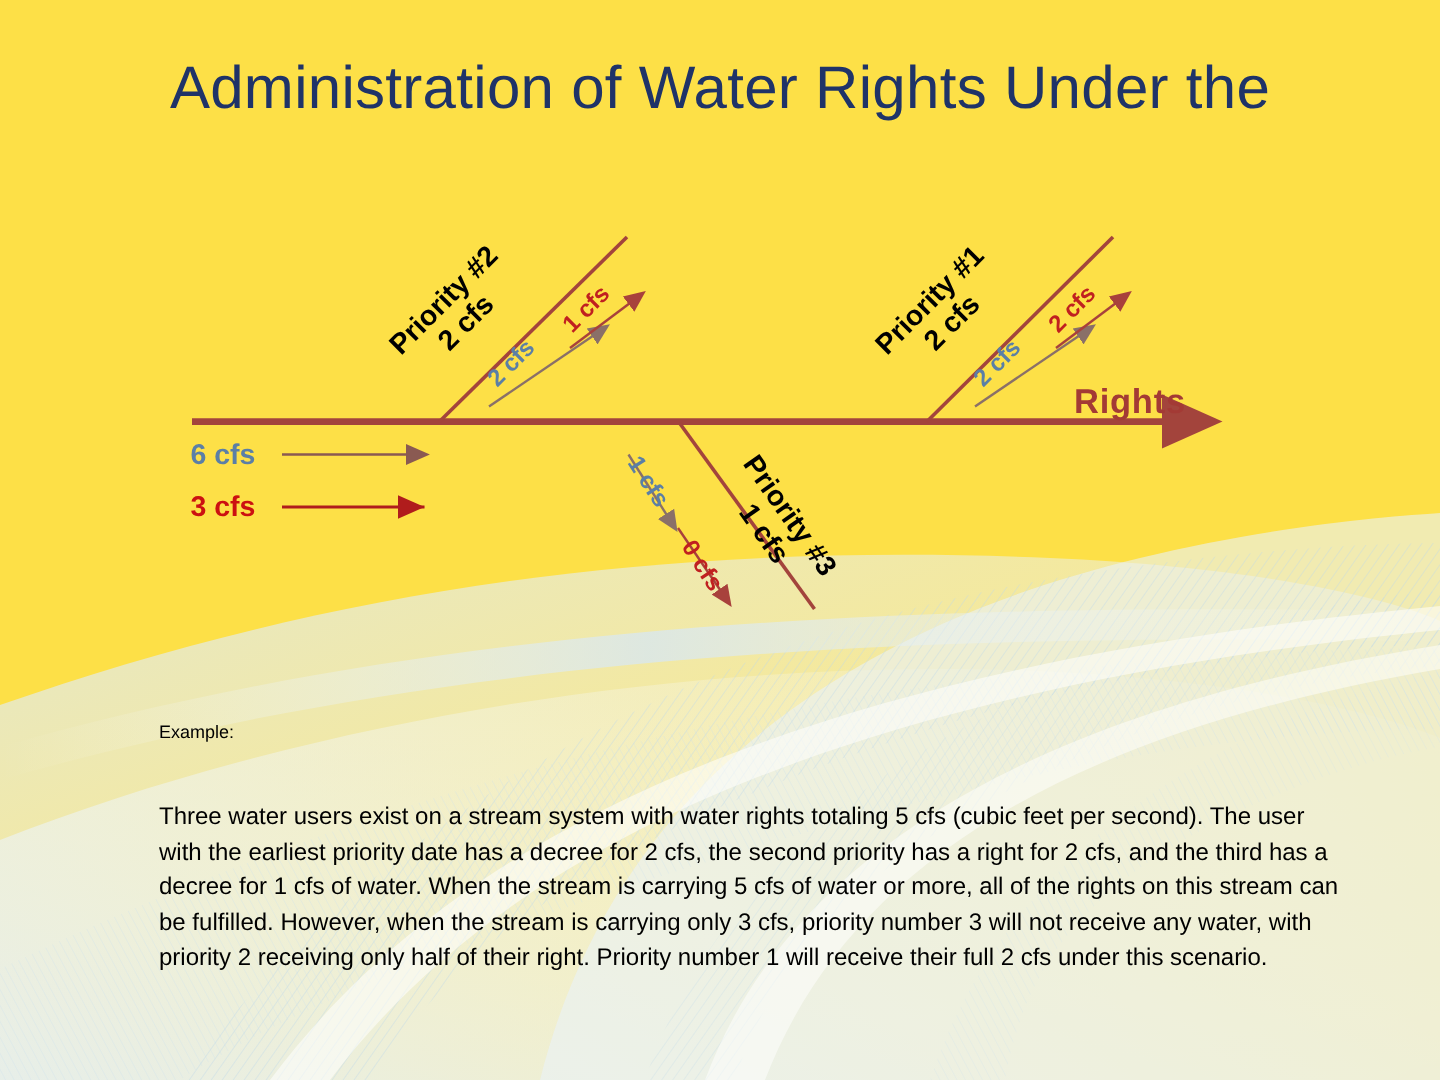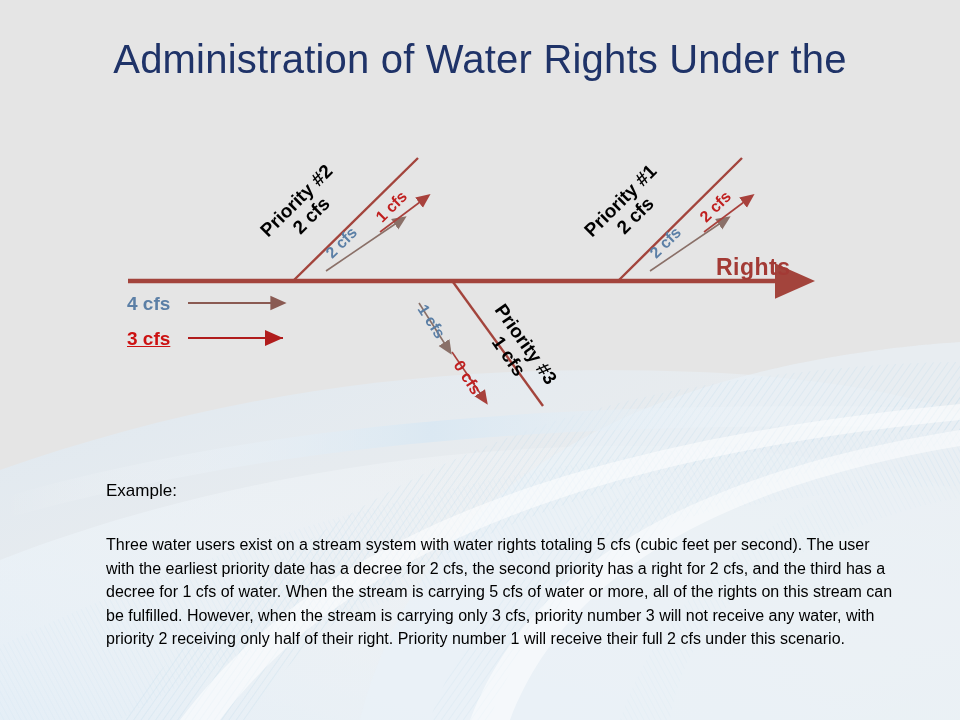--- a/index.html
+++ b/index.html
@@ -5,21 +5,21 @@
   html, body {
     margin: 0;
     padding: 0;
     background: #ffffff;
   }
   #slide {
     position: relative;
     width: 960px;
     height: 720px;
     overflow: hidden;
-    background: #e5e5e5;
+    background: #fde047;
     font-family: "Liberation Sans", sans-serif;
   }
 
   
   .bg-layer {
     position: absolute;
     left: 0; top: 0;
     width: 960px; height: 720px;
     pointer-events: none;
   }
@@ -83,21 +83,21 @@
     font-weight: bold;
     color: #a33a35;
     letter-spacing: 0.5px;
   }
 
   
   #example-heading {
     position: absolute;
     left: 106px;
     top: 481px;
-    font-size: 17px;
+    font-size: 12px;
     color: #000000;
   }
   #example-body {
     position: absolute;
     left: 106px;
     top: 533px;
     width: 790px;
     font-size: 16px;
     color: #000000;
     line-height: 1.47;
@@ -213,21 +213,21 @@
   <div class="dlabel flow-label flow-red" style="left:697px; top:214px; transform: rotate(-45deg);">2 cfs</div>
 
   <div class="dlabel prio-name" style="left:508px; top:300px; transform: rotate(55deg);">
     <div>Priority #3</div>
     <div>1 cfs</div>
   </div>
 
   <div class="dlabel flow-label flow-blue" style="left:428px; top:302px; transform: rotate(57deg);">1 cfs</div>
   <div class="dlabel flow-label flow-red" style="left:464px; top:358px; transform: rotate(57deg);">0 cfs</div>
 
-  <div class="side-label side-blue" style="left:127px; top:294px;">4 cfs</div>
-  <div class="side-label side-red" style="left:127px; top:329px;text-decoration:underline;">3 cfs</div>
+  <div class="side-label side-blue" style="left:127px; top:294px;">6 cfs</div>
+  <div class="side-label side-red" style="left:127px; top:329px;">3 cfs</div>
 
   <div id="river-label">Rights</div>
 
   <div id="example-heading">Example:</div>
   <div id="example-body">Three water users exist on a stream system with water rights totaling 5 cfs (cubic feet per second).  The user with the earliest priority date has a decree for 2 cfs, the second priority has a right for 2 cfs, and the third has a decree for 1 cfs of water.  When the stream is carrying 5 cfs of water or more, all of the rights on this stream can be fulfilled.  However, when the stream is carrying only 3 cfs, priority number 3 will not receive any water, with priority 2 receiving only half of their right.  Priority number 1 will receive their full 2 cfs under this scenario.</div>
 
 </div>
 
 </body></html>

